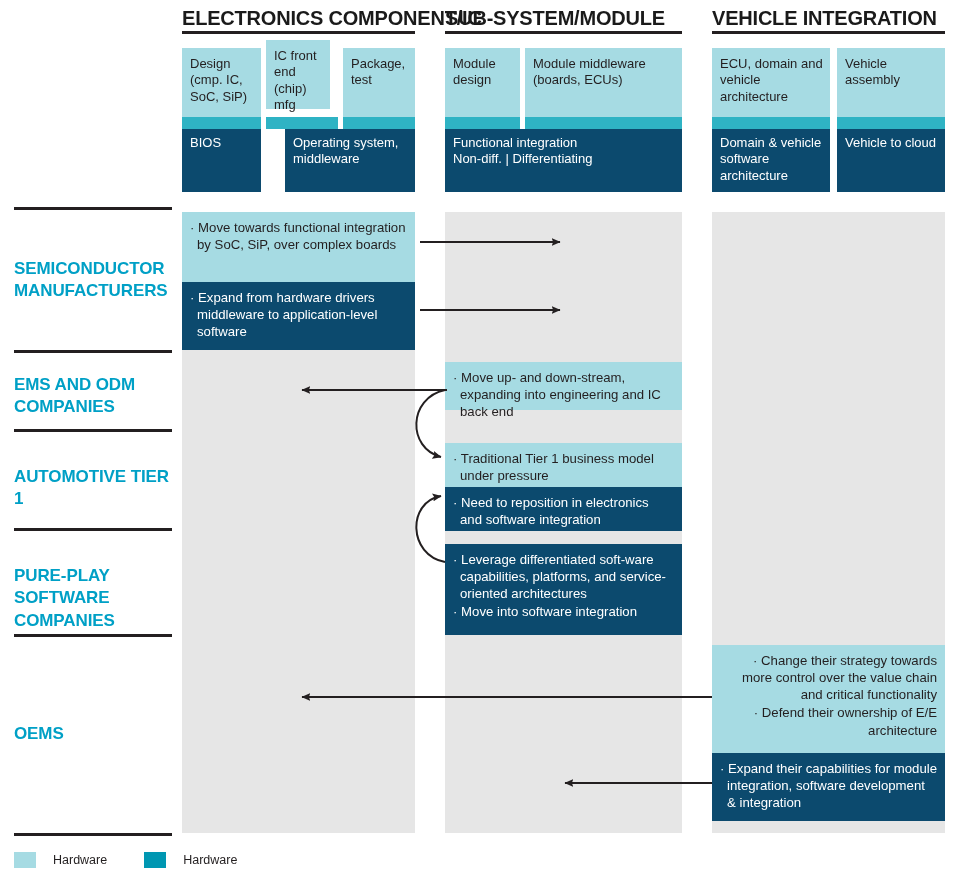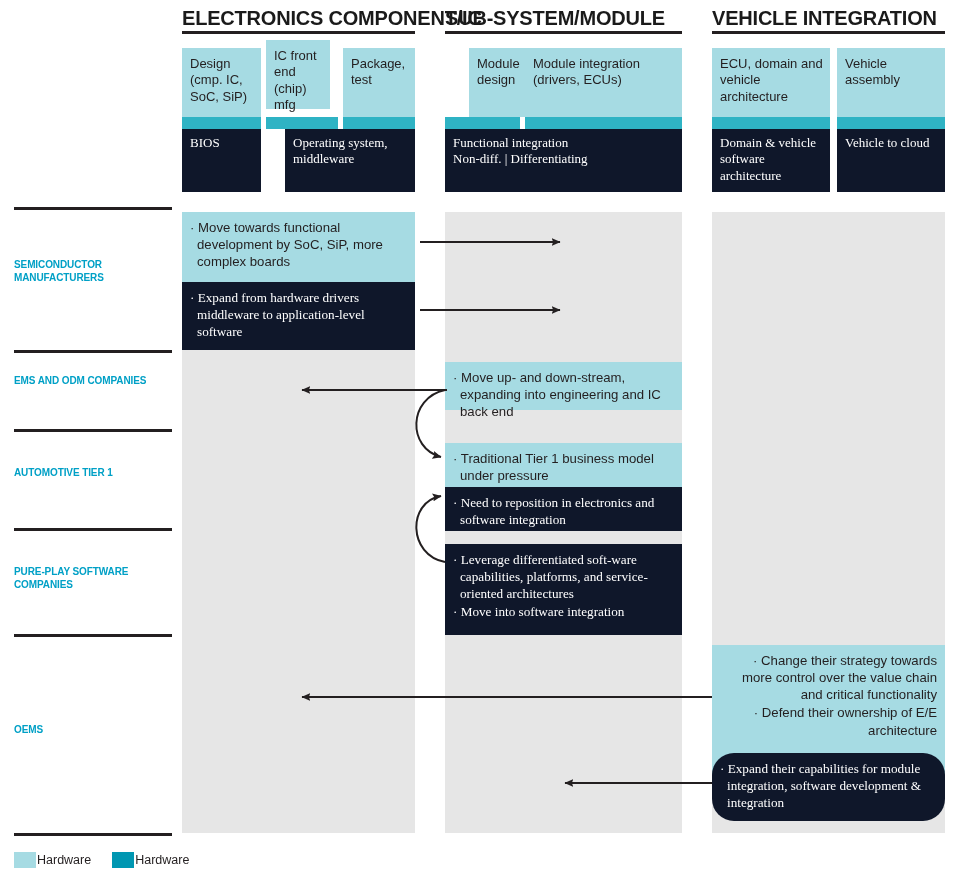--- a/index.html
+++ b/index.html
@@ -24,21 +24,21 @@
   }
   .grp-rule{
     position:absolute;
     top:31px;
     height:3px;
     background:#231f20;
   }
 
   
   .hw{background:#a6dbe3;color:#231f20;}
-  .sw{background:#0f172a;color:#ffffff;font-family:Liberation Serif, serif;}
+  .sw{background:#0c4a6e;color:#ffffff;}
   .mid{background:#2fb3c4;}
   .vc-box{
     position:absolute;
     font-size:13px;
     line-height:1.26;
     padding:8px 7px 0 8px;
     box-sizing:border-box;
   }
   .vc-strip{position:absolute;}
 
@@ -46,21 +46,21 @@
   .row-rule{
     position:absolute;
     left:14px;width:158px;height:3px;
     background:#231f20;
   }
   .row-label{
     position:absolute;
     left:14px;width:165px;
     color:#00a0c6;
     font-weight:bold;
-    font-size:10px;
+    font-size:17px;
     line-height:1.32;
     letter-spacing:-0.1px;
   }
 
   
   .lane{position:absolute;background:#e6e6e6;}
 
   
   .cbox{
     position:absolute;
@@ -69,21 +69,21 @@
     line-height:1.30;
     padding:7px 8px 6px 8px;
   }
   .cbox p{margin:0;text-indent:-7px;padding-left:7px;}
   .cbox p+p{margin-top:1px;}
 
   
   .arrows{position:absolute;left:0;top:0;width:958px;height:878px;pointer-events:none;}
 
   
-  .legend{position:absolute;left:14px;top:852px;display:flex;align-items:center;gap:1px;}
+  .legend{position:absolute;left:14px;top:852px;display:flex;align-items:center;gap:17px;}
   .lg-sw{width:22px;height:16px;}
   .lg-tx{font-size:12.5px;color:#231f20;margin-right:20px;}
 </style>
 </head>
 <body>
 
 <div id="root">
 
   <div class="grp-head" style="left:182px;">ELECTRONICS COMPONENT/IC</div>
   <div class="grp-rule" style="left:182px;width:233px;"></div>
@@ -98,22 +98,22 @@
   <div class="vc-box hw" style="left:266px;top:40px;width:64px;height:69px;">IC front end (chip) mfg</div>
   <div class="vc-box hw" style="left:343px;top:48px;width:72px;height:69px;">Package, test</div>
 
   <div class="vc-strip mid" style="left:182px;top:117px;width:79px;height:12px;"></div>
   <div class="vc-strip mid" style="left:266px;top:117px;width:72px;height:12px;"></div>
   <div class="vc-strip mid" style="left:343px;top:117px;width:72px;height:12px;"></div>
 
   <div class="vc-box sw" style="left:182px;top:129px;width:79px;height:63px;padding-top:6px;">BIOS</div>
   <div class="vc-box sw" style="left:285px;top:129px;width:130px;height:63px;padding-top:6px;">Operating system, middleware</div>
 
-  <div class="vc-box hw" style="left:469px;top:48px;width:75px;height:69px;">Module design</div>
-  <div class="vc-box hw" style="left:525px;top:48px;width:157px;height:69px;">Module integration (drivers, ECUs)</div>
+  <div class="vc-box hw" style="left:445px;top:48px;width:75px;height:69px;">Module design</div>
+  <div class="vc-box hw" style="left:525px;top:48px;width:157px;height:69px;">Module middleware (boards, ECUs)</div>
 
   <div class="vc-strip mid" style="left:445px;top:117px;width:75px;height:12px;"></div>
   <div class="vc-strip mid" style="left:525px;top:117px;width:157px;height:12px;"></div>
 
   <div class="vc-box sw" style="left:445px;top:129px;width:237px;height:63px;padding-top:6px;white-space:pre-line;">Functional integration
 Non-diff. | Differentiating</div>
 
   <div class="vc-box hw" style="left:712px;top:48px;width:118px;height:69px;">ECU, domain and vehicle architecture</div>
   <div class="vc-box hw" style="left:837px;top:48px;width:108px;height:69px;">Vehicle assembly</div>
 
@@ -138,21 +138,21 @@
   <div class="row-rule" style="top:634px;"></div>
   <div class="row-label" style="top:723px;">OEMS</div>
 
   <div class="row-rule" style="top:833px;"></div>
 
   <div class="lane" style="left:182px;top:212px;width:233px;height:621px;"></div>
   <div class="lane" style="left:445px;top:212px;width:237px;height:621px;"></div>
   <div class="lane" style="left:712px;top:212px;width:233px;height:621px;"></div>
 
   <div class="cbox hw" style="left:182px;top:212px;width:233px;height:70px;">
-    <p>· Move towards functional development by SoC, SiP, more complex boards</p>
+    <p>· Move towards functional integration by SoC, SiP, over complex boards</p>
   </div>
   <div class="cbox sw" style="left:182px;top:282px;width:233px;height:68px;">
     <p>· Expand from hardware drivers middleware to application-level software</p>
   </div>
 
   <div class="cbox hw" style="left:445px;top:362px;width:237px;height:48px;">
     <p>· Move up- and down-stream, expanding into engineering and IC back end</p>
   </div>
 
   <div class="cbox hw" style="left:445px;top:443px;width:237px;height:44px;">
@@ -164,21 +164,21 @@
 
   <div class="cbox sw" style="left:445px;top:544px;width:237px;height:91px;">
     <p>· Leverage differentiated soft-ware capabilities, platforms, and service-oriented architectures</p>
     <p>· Move into software integration</p>
   </div>
 
   <div class="cbox hw" style="left:712px;top:645px;width:233px;height:129px;text-align:right;">
     <p>· Change their strategy towards more control over the value chain and critical functionality</p>
     <p>· Defend their ownership of E/E architecture</p>
   </div>
-  <div class="cbox sw" style="left:712px;top:753px;width:233px;height:68px;border-radius:22px;">
+  <div class="cbox sw" style="left:712px;top:753px;width:233px;height:68px;">
     <p>· Expand their capabilities for module integration, software development &amp; integration</p>
   </div>
 
   <svg class="arrows" viewBox="0 0 958 878">
     <defs>
       <marker id="ah" markerWidth="9" markerHeight="8" refX="8.4" refY="4" orient="auto" markerUnits="userSpaceOnUse">
         <path d="M0,0 L9,4 L0,8 L1.6,4 Z" fill="#231f20"></path>
       </marker>
     </defs>
 

